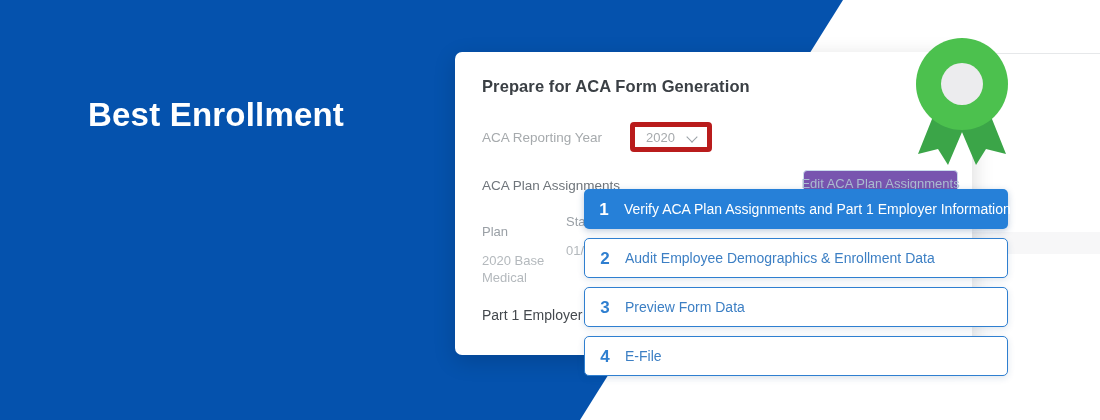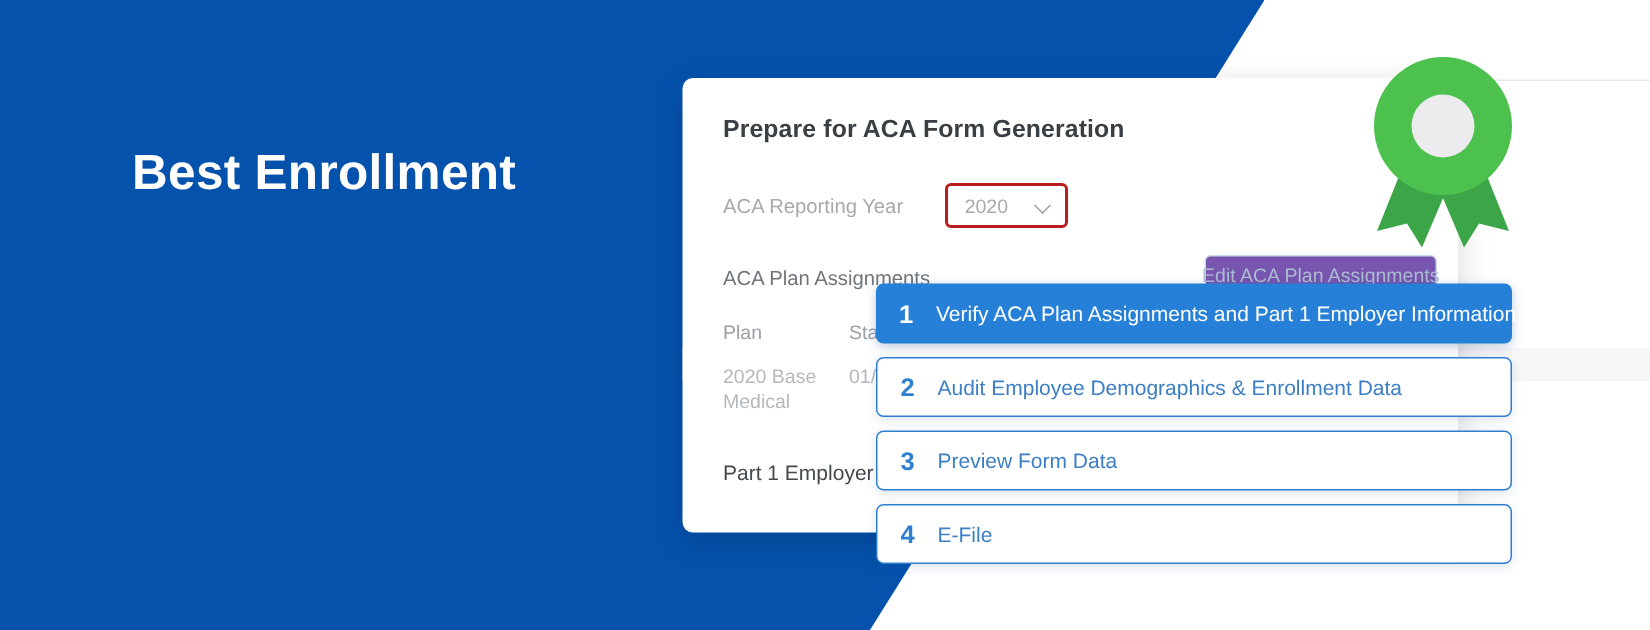--- a/index.html
+++ b/index.html
@@ -80,21 +80,21 @@
     align-items: center;
     gap: 28px;
   }
   .year-label {
     font-size: 13.5px;
     color: #a6aaad;
     white-space: nowrap;
   }
   .year-select {
     width: 82px; height: 30px;
-    border: 2px solid #b91c1c;
+    border: 5px solid #b91c1c;
     border-radius: 4px;
     background: #fff;
     display: flex;
     align-items: center;
     justify-content: space-between;
     padding: 0 9px 0 11px;
     box-sizing: border-box;
   }
   .year-value {
     font-size: 13px;
@@ -149,21 +149,21 @@
   }
   .tbl-row {
     position: absolute;
     left: 27px; top: 190px;
     width: 470px;
     display: flex;
     font-size: 13px;
     color: #b4b9bd;
     line-height: 1.32;
   }
-  .col-plan { width: 84px; flex: none; }
+  .col-plan { width: 84px; flex: none; margin-top: 10px; }
   .col-start { width: 95px; flex: none; }
 
   .part1-label {
     position: absolute;
     left: 27px; top: 255px;
     font-size: 14px;
     color: #44494e;
     white-space: nowrap;
   }
 

